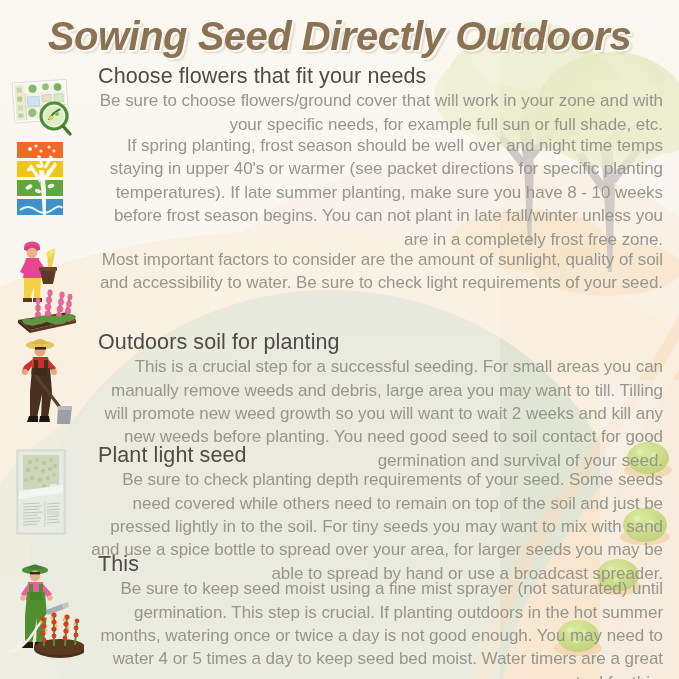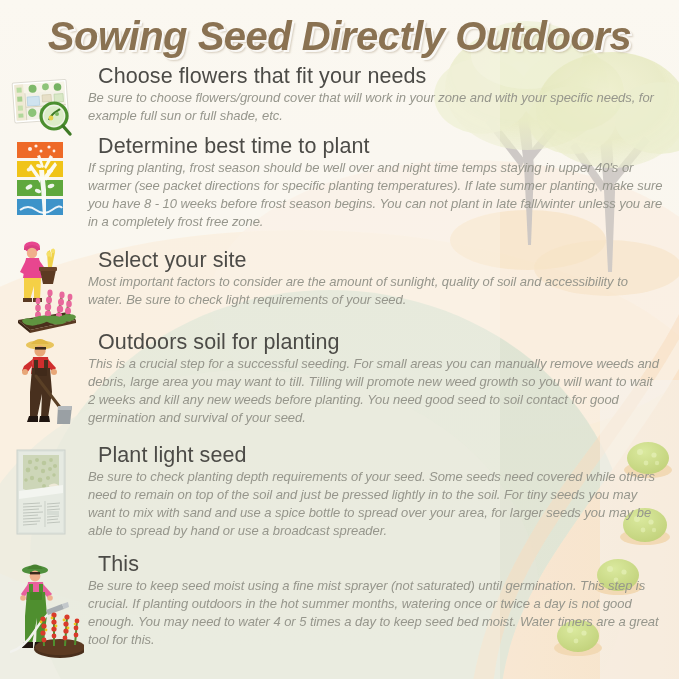--- a/index.html
+++ b/index.html
@@ -56,26 +56,26 @@
     font-family:"Liberation Sans","DejaVu Sans",sans-serif;
     font-weight:normal;
     font-size:21.5px;
     color:#4c4b47;
     line-height:1.12;
     margin:0 0 1px 10px;
     letter-spacing:.1px;
   }
   .sec-text{
     font-family:"Liberation Sans","DejaVu Sans",sans-serif;
-    font-style:italic;
-    font-size:13px;
+    font-size:17px;
     color:#96968c;
     line-height:1.38;
     margin:0;
     letter-spacing:-.05px;
+    text-align:right;
   }
 
   
   #sec1{left:10px;top:64px;width:661px;}
   #sec2{left:10px;top:134px;width:661px;}
   #sec3{left:10px;top:248px;width:661px;}
   #sec4{left:10px;top:330px;width:661px;}
   #sec5{left:10px;top:443px;width:661px;}
   #sec6{left:10px;top:552px;width:661px;}
 
@@ -269,21 +269,20 @@
           <g opacity="0.95">
             <path d="M 33 76 L 31 48 L 29 30 L 34 30 L 36 50 L 36 76 Z" fill="#fdfdf9"></path>
             <path d="M 31 38 L 21 24 L 19 27 L 30 43 Z" fill="#fdfdf9"></path>
             <path d="M 34 36 L 45 22 L 47 25 L 36 41 Z" fill="#fdfdf9"></path>
             <path d="M 32 28 L 27 16 L 30 15 L 34 27 Z" fill="#fdfdf9"></path>
             <path d="M 34 27 L 40 15 L 43 17 L 36 29 Z" fill="#fdfdf9"></path>
           </g>
         </svg>
       </div>
       <div class="sec-body">
-        <div class="sec-head">Determine best time to plant</div>
         <div class="sec-text">If spring planting, frost season should be well over and  night time temps staying in upper 40's or warmer (see packet directions for specific planting temperatures). If late summer planting, make sure you have 8 - 10 weeks before frost season begins. You can not plant in late fall/winter unless you are in a completely frost free zone.</div>
       </div>
     </div>
 
     <div class="section" id="sec3">
       <div class="sec-icon">
         <svg width="68" height="100" viewBox="0 0 68 100">
 
           <g>
             <ellipse cx="22" cy="13" rx="8" ry="5.5" fill="#e8468f"></ellipse>
@@ -335,21 +334,20 @@
             <g fill="#5f9440">
               <ellipse cx="30" cy="86" rx="10" ry="4" transform="rotate(-12 30 86)"></ellipse>
               <ellipse cx="45" cy="86" rx="11" ry="4.2" transform="rotate(8 45 86)"></ellipse>
               <ellipse cx="57" cy="84" rx="9" ry="3.6" transform="rotate(-8 57 84)"></ellipse>
               <ellipse cx="20" cy="88" rx="8" ry="3.4" transform="rotate(10 20 88)"></ellipse>
             </g>
           </g>
         </svg>
       </div>
       <div class="sec-body">
-        <div class="sec-head">Select your site</div>
         <div class="sec-text">Most important factors to consider are the amount of sunlight, quality of soil and accessibility to water. Be sure to check light  requirements of your seed.</div>
       </div>
     </div>
 
     <div class="section" id="sec4">
       <div class="sec-icon">
         <svg width="68" height="100" viewBox="0 0 68 100">
 
           <ellipse cx="30" cy="13" rx="14" ry="4.6" fill="#e8c45c"></ellipse>
           <path d="M 21 12 Q 30 2 39 12 Z" fill="#e0b846"></path>

